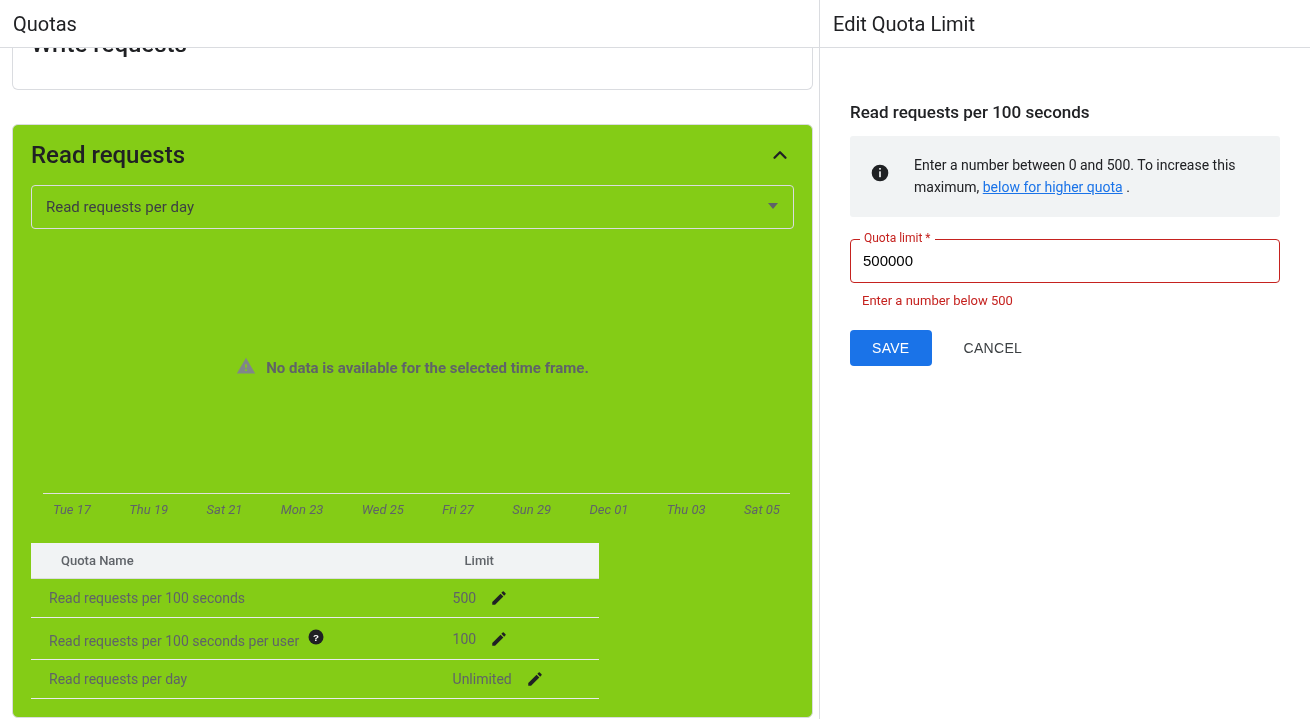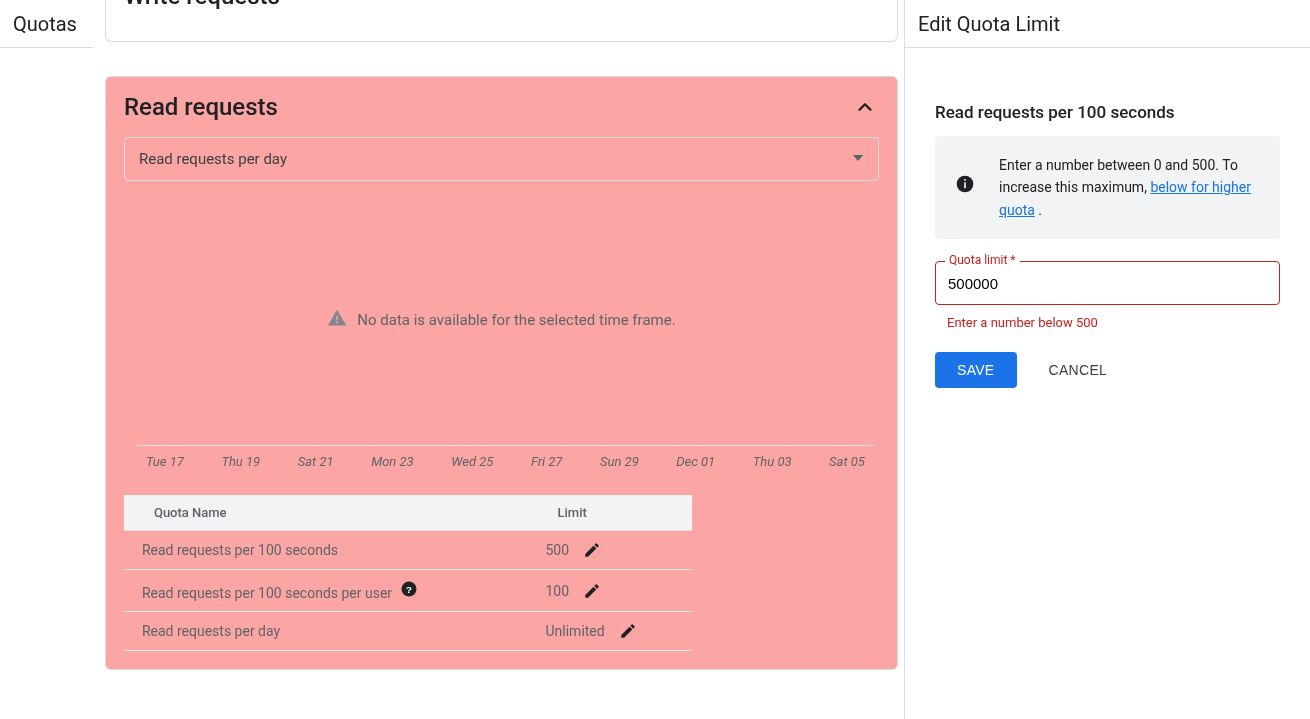--- a/index.html
+++ b/index.html
@@ -11,24 +11,24 @@
     background: #fff;
     height: 100%;
   }
   .app {
     display: flex;
     width: 1310px;
     height: 719px;
     overflow: hidden;
   }
   .left-panel {
-    width: 905px;
+    width: 820px;
     border-right: 1px solid #dadce0;
     display: flex;
-    flex-direction: row;
+    flex-direction: column;
     position: relative;
   }
   .right-panel {
     flex: 1;
     display: flex;
     flex-direction: column;
   }
   .panel-header {
     height: 48px;
     padding: 0 16px 0 13px;
@@ -48,21 +48,21 @@
   
   .left-body::-webkit-scrollbar { width: 12px; }
   .left-body::-webkit-scrollbar-thumb { background: #bdbdbd; border-radius: 6px; }
   .left-body::-webkit-scrollbar-track { background: #f1f1f1; }
 
   .section-card {
     border: 1px solid #dadce0;
     border-radius: 6px;
     margin-bottom: 32px;
     padding: 0 18px 18px 18px;
-    background: #fca5a5;
+    background: #84cc16;
   }
   .section-card:first-child { margin-top: 0; }
   .section-header {
     display: flex;
     align-items: center;
     justify-content: space-between;
     cursor: pointer;
     height: 60px;
   }
   .section-title {
@@ -86,21 +86,21 @@
   .chart-area {
     height: 250px;
     margin-top: 14px;
     display: flex;
     align-items: center;
     justify-content: center;
     color: #5f6368;
     font-size: 15px;
   }
   .chart-area .nodata {
-    display:flex; align-items:center; gap:10px;
+    display:flex; align-items:center; gap:10px;font-weight:bold;
   }
   .axis-row {
     display: flex;
     justify-content: space-between;
     border-top: 1px solid #e0e0e0;
     padding: 8px 10px 0 10px;
     margin: 0 4px 26px 12px;
     color: #5f6368;
     font-size: 13px;
     font-style: italic;

